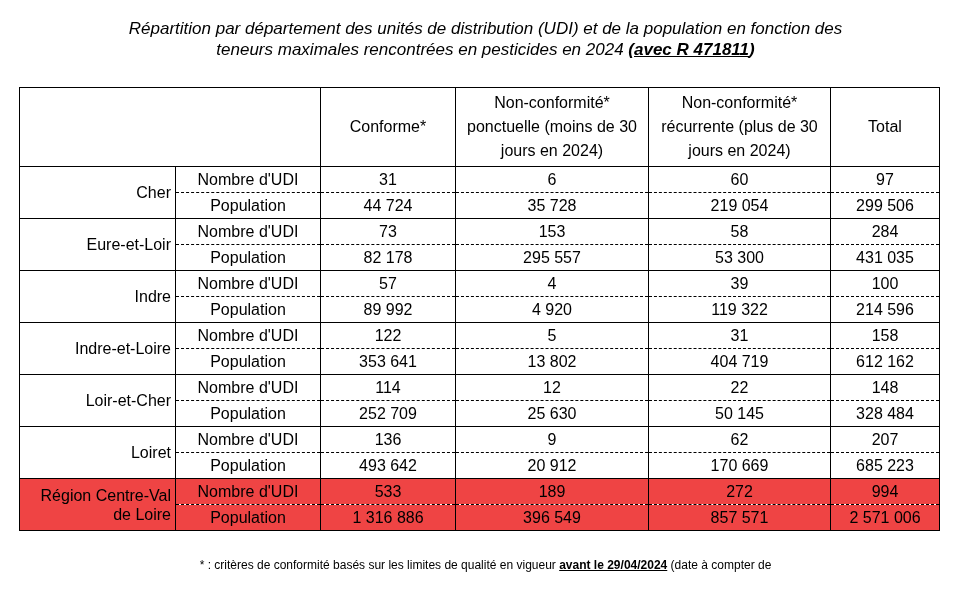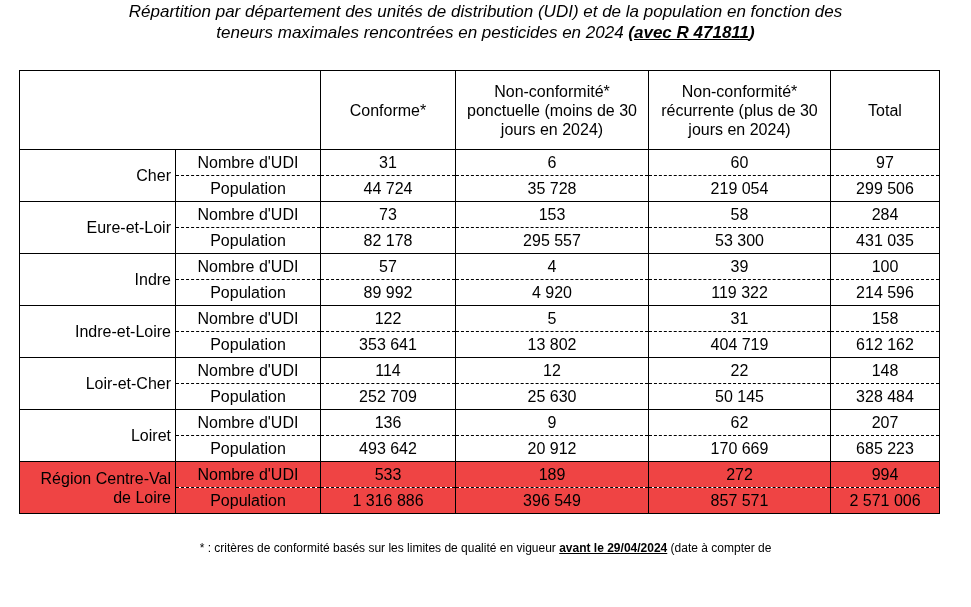--- a/index.html
+++ b/index.html
@@ -12,21 +12,21 @@
     font-family: "Liberation Sans", sans-serif;
     color: #000000;
   }
   .page {
     width: 971px;
     height: 607px;
     overflow: hidden;
   }
   
   .title {
-    margin-top: 1px;
+    margin-top: 18px;
     text-align: center;
     font-style: italic;
     font-size: 17px;
     line-height: 21px;
   }
   .title .bold { font-weight: 700; }
   .u { text-decoration: underline; }
   
   table.udi {
     border-collapse: collapse;
@@ -40,21 +40,21 @@
     padding: 1px 4px;
     overflow: hidden;
   }
   table.udi thead tr { height: 79px; }
   table.udi tbody tr { height: 26px; }
   th.spacer { border: none; background: transparent; }
   table.udi th {
     font-weight: 400;
     text-align: center;
     vertical-align: middle;
-    line-height: 19px;
+    line-height: 24px;
   }
   td.dept {
     text-align: right;
     padding-left: 8px;
     vertical-align: middle;
     line-height: 19px;
   }
   td.metric, td.num { text-align: center; vertical-align: middle; }
   
   tr.row-udi td:not(.dept) { border-bottom: 1px dashed #000; }

